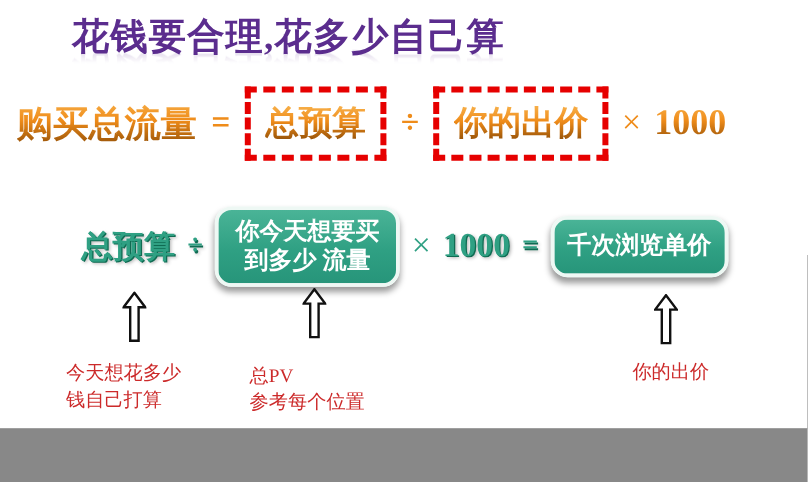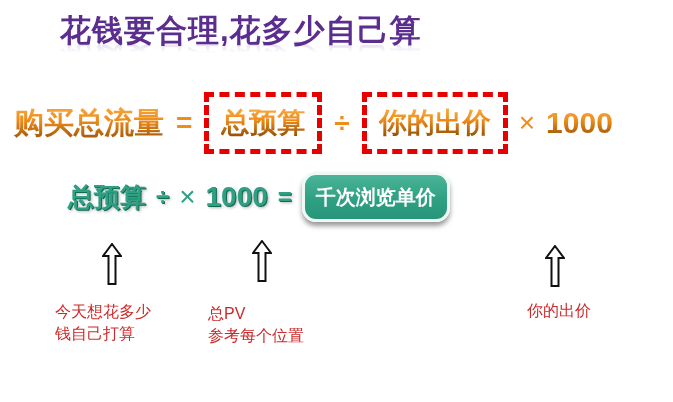--- a/index.html
+++ b/index.html
@@ -1,28 +1,28 @@
 <!DOCTYPE html>
 <html style="--title-purple: #5b2d8e; --orange: #ef8c1a; --orange-dark: #8a4a05; --teal: #2fa083; --dashed-red: #e60000; --note-red: #cc2a2a;"><head>
 <meta charset="utf-8">
 <style>
   html,body{margin:0;padding:0;background:#888;}
   .slide{
-    position:relative;width:673px;height:402px;background:#ffffff;overflow:hidden;
-    font-family:Liberation Sans, sans-serif;
+    position:relative;width:673px;height:357px;background:#ffffff;overflow:hidden;
+    font-family:Liberation Serif, serif;
   }
   
   .title{
     position:absolute;left:60px;top:10px;
     font-size:31px;font-weight:bold;letter-spacing:1px;
     color:var(--title-purple);
     -webkit-box-reflect:below -16px linear-gradient(transparent,transparent 60%,rgba(0,0,0,0.30));
   }
   
-  .row1{position:absolute;left:14px;top:92px;display:flex;align-items:center;gap:9px;}
+  .row1{position:absolute;left:14px;top:72px;display:flex;align-items:center;gap:9px;}
   .orange-grad{
     background:linear-gradient(180deg,#f7b04a 0%,var(--orange) 42%,var(--orange-dark) 100%);
     -webkit-background-clip:text;background-clip:text;color:transparent;
   }
   @supports not ((-webkit-background-clip:text) or (background-clip:text)){
     .orange-grad{color:var(--orange-dark);background:none;}
   }
   .f1-lhs{font-size:30px;font-weight:bold;}
   .f1-op{font-size:28px;font-weight:bold;color:var(--orange);margin:0 3px;}
   .f1-times{font-size:28px;font-weight:400;color:var(--orange);margin:0 2px;}
@@ -79,20 +79,24 @@
     <span class="dashed-box">
       <span class="inner orange-grad">你的出价</span>
     </span>
     <span class="f1-times">×</span>
     <span class="f1-num orange-grad">1000</span>
   </div>
 
   <div class="row2">
     <span class="teal3d lhs2">总预算</span>
     <span class="teal3d op2">÷</span>
+    <span class="teal-btn btn1">
+      <span>你今天想要买</span>
+      <span>到多少 流量</span>
+    </span>
     <span class="teal-times">×</span>
     <span class="teal3d num2">1000</span>
     <span class="teal3d op2">=</span>
     <span class="teal-btn btn2">
       <span>千次浏览单价</span>
     </span>
   </div>
 
   <svg class="arrow a1" width="20" height="42" viewBox="0 0 20 42">
     <polygon points="10,1 19,13 13.5,13 13.5,41 6.5,41 6.5,13 1,13" fill="#ffffff" stroke="#111111" stroke-width="2" stroke-linejoin="miter"></polygon>

